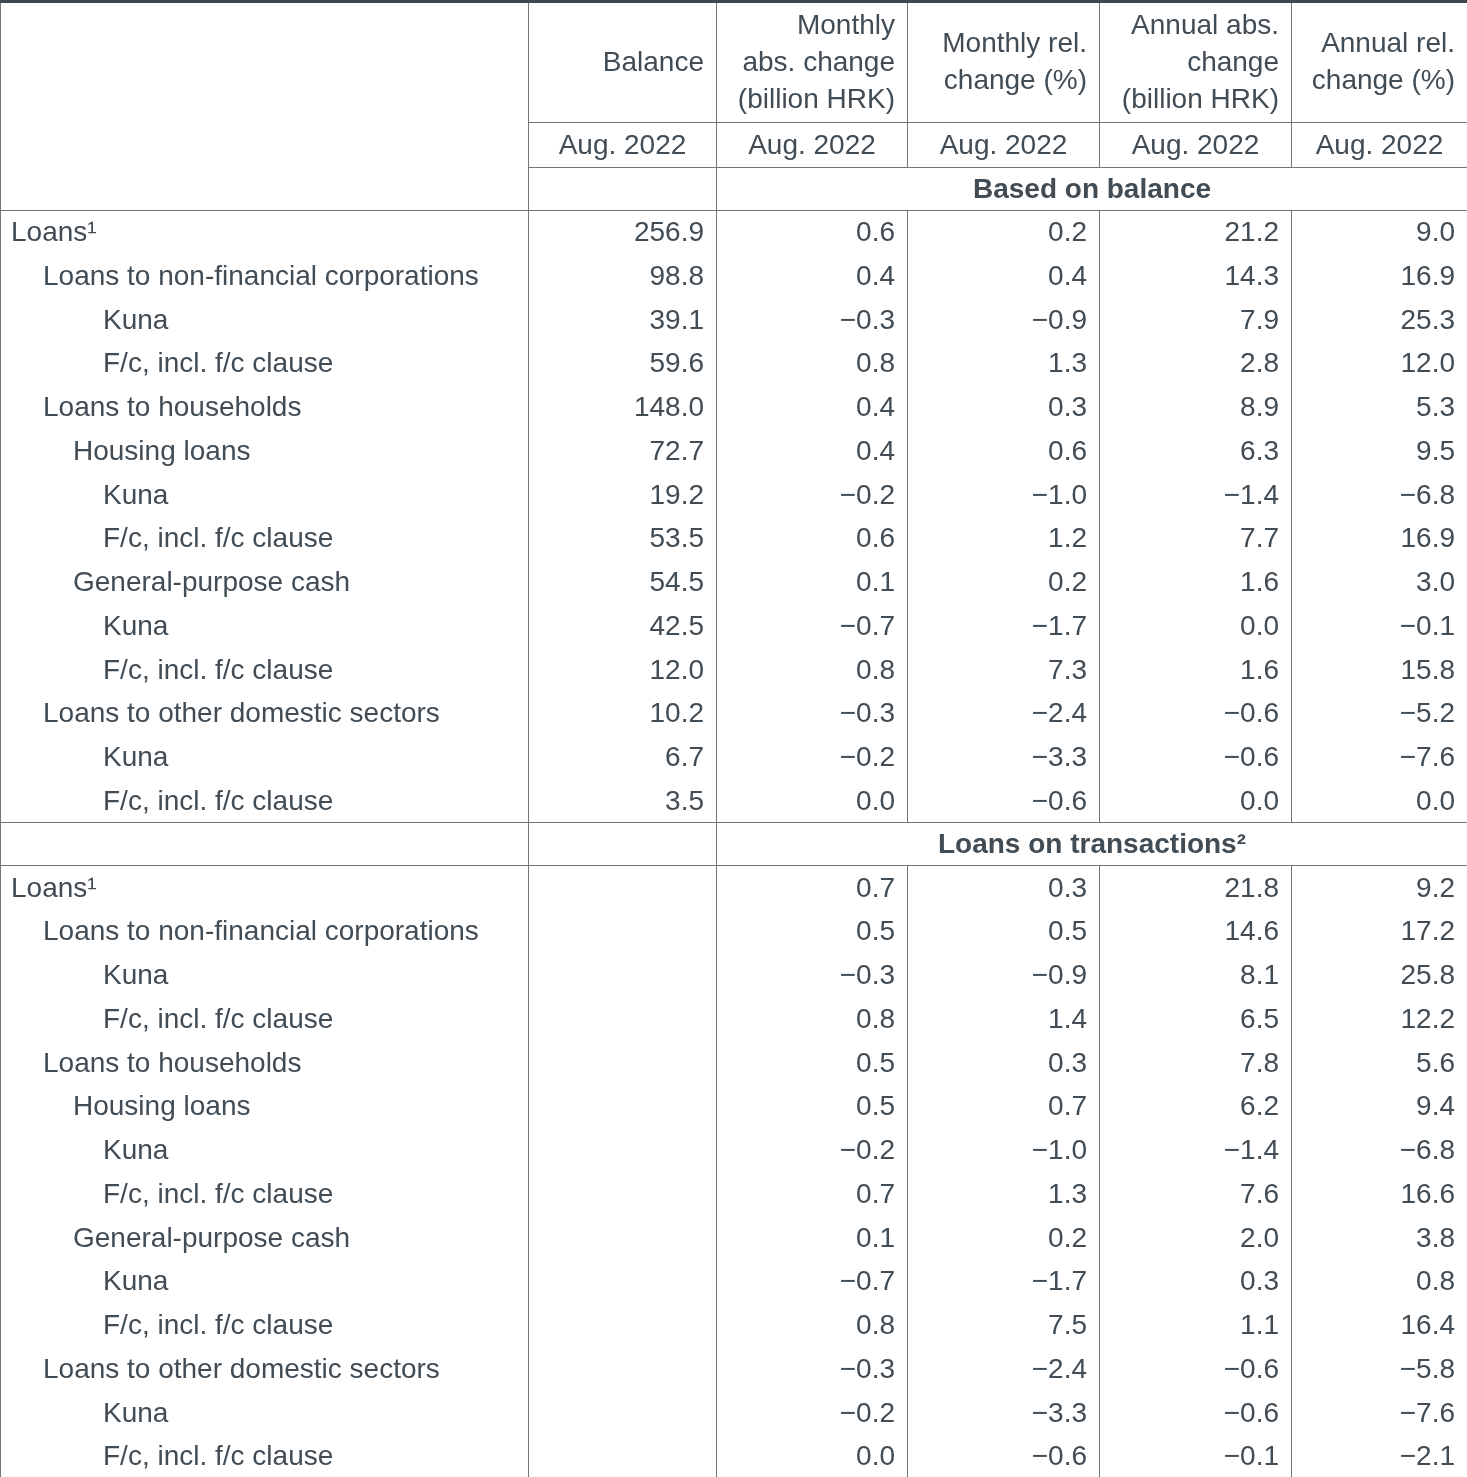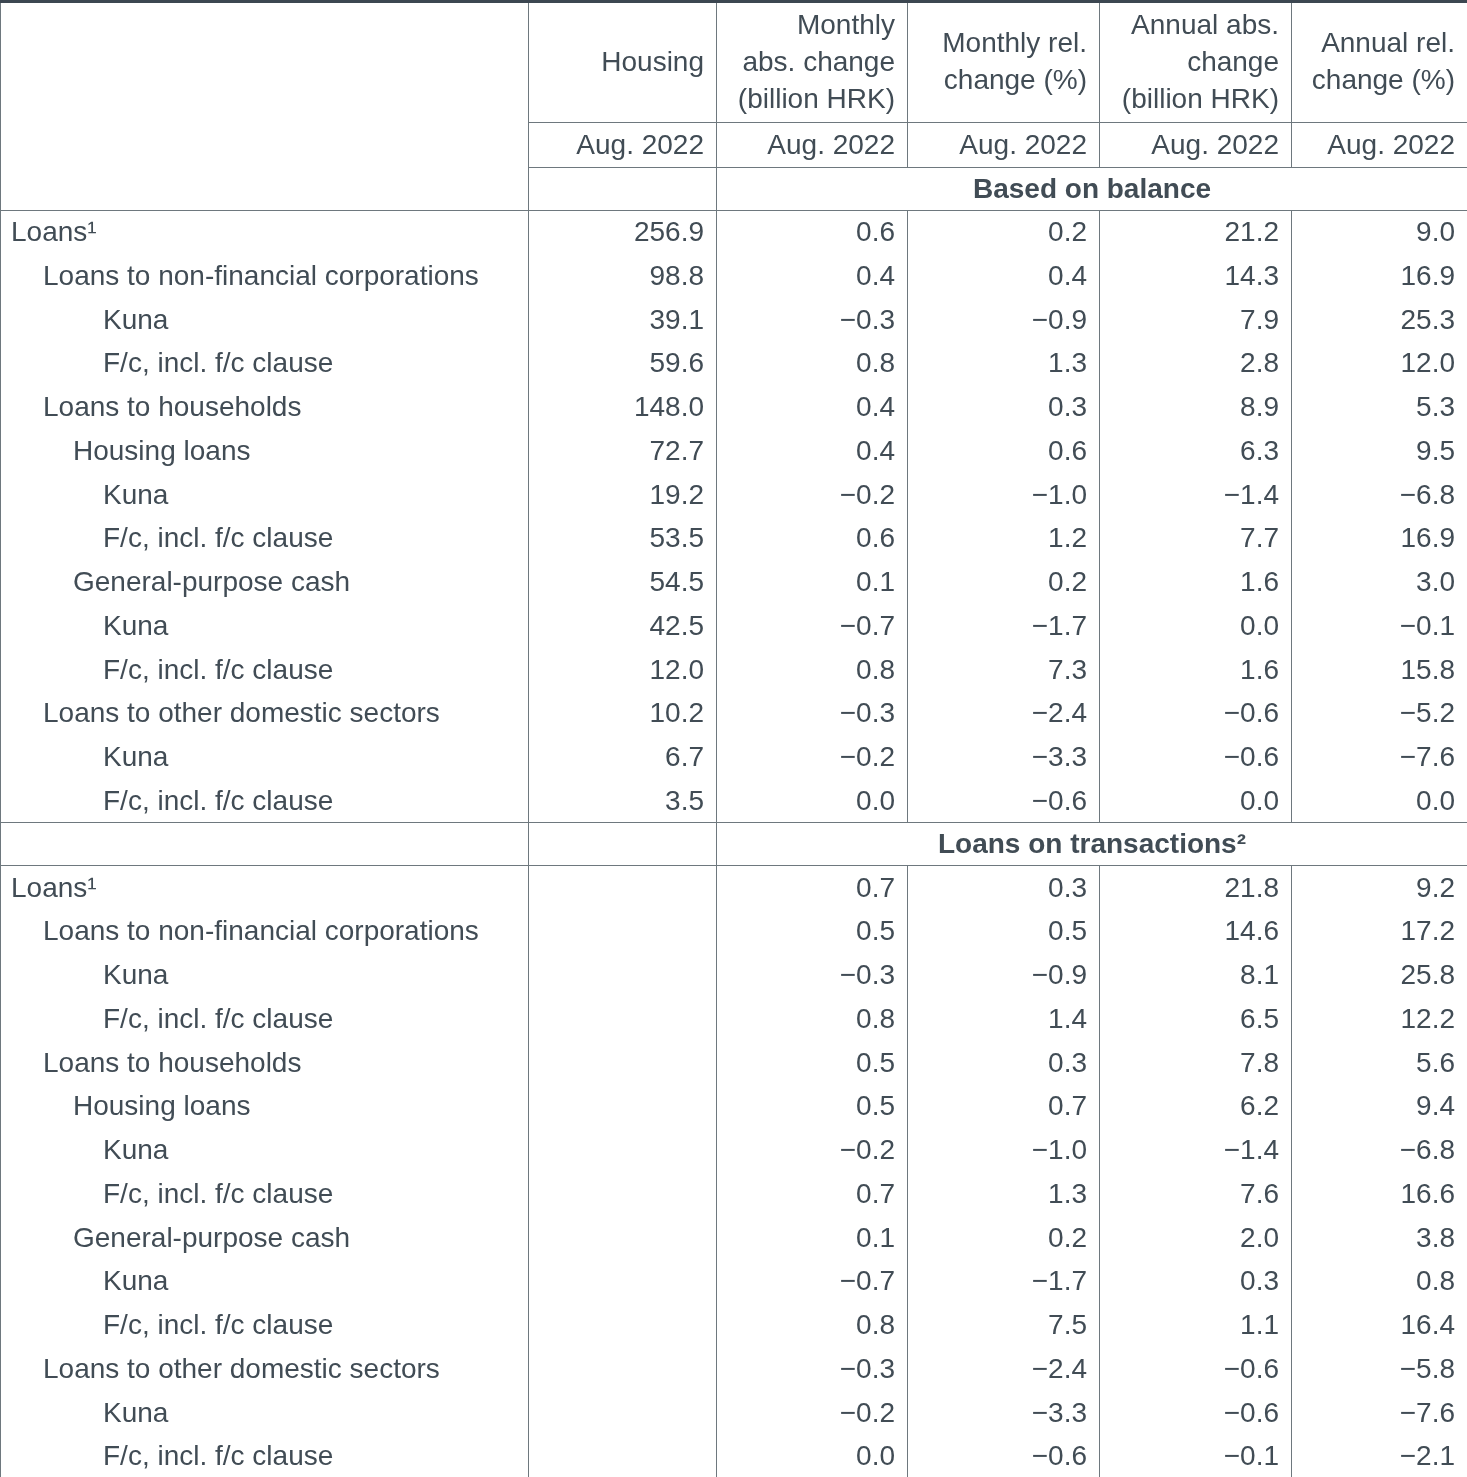--- a/index.html
+++ b/index.html
@@ -36,21 +36,20 @@
   tr.r1 th{
     text-align:right;
     padding:4px 12px;
     line-height:1.32;
     border-bottom:1px solid var(--line);
     white-space:normal;
   }
   td.corner{border-bottom:1px solid var(--line);}
   tr.r2{height:45px;}
   tr.r2 th{
-    text-align:right;
     padding:0 12px;
     border-bottom:1px solid var(--line);
   }
   tr.section-row{height:43px;}
   tr.section-row td{
     border-top:1px solid var(--line);
     border-bottom:1px solid var(--line);
     font-weight:bold;
   }
   tr.section-row td.section-title{text-align:center;}
@@ -66,21 +65,21 @@
     <col style="width:528px">
     <col style="width:188px">
     <col style="width:191px">
     <col style="width:192px">
     <col style="width:192px">
     <col style="width:176px">
   </colgroup>
   <thead>
       <tr class="r1">
         <td class="corner" rowspan="3"></td>
-        <th>Housing</th>
+        <th>Balance</th>
         <th>Monthly<br>abs. change<br>(billion HRK)</th>
         <th>Monthly rel.<br>change (%)</th>
         <th>Annual abs.<br>change<br>(billion HRK)</th>
         <th>Annual rel.<br>change (%)</th>
       </tr>
       <tr class="r2">
         <th>Aug. 2022</th>
         <th>Aug. 2022</th>
         <th>Aug. 2022</th>
         <th>Aug. 2022</th>

